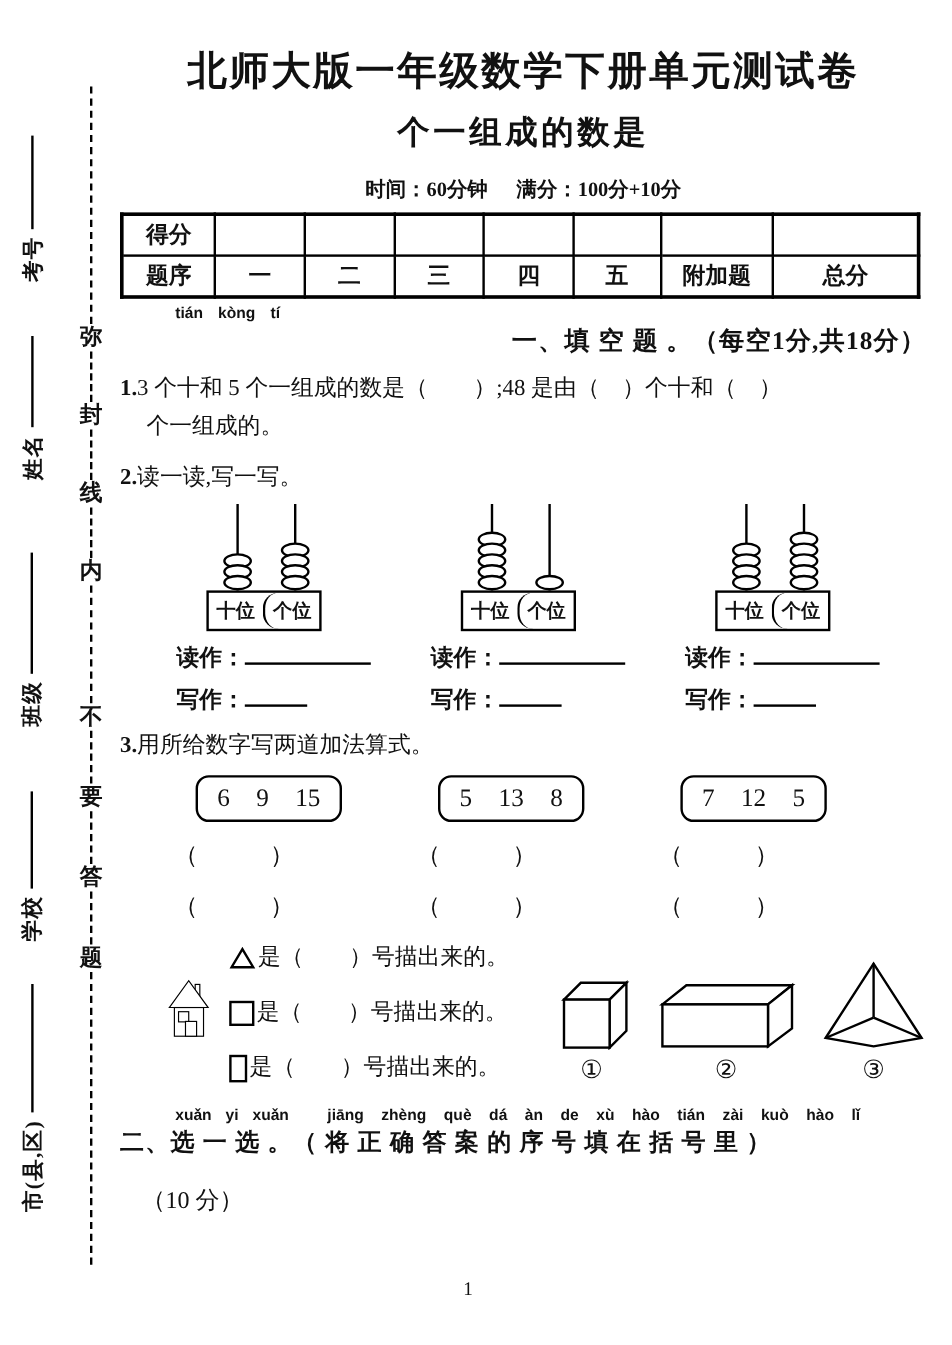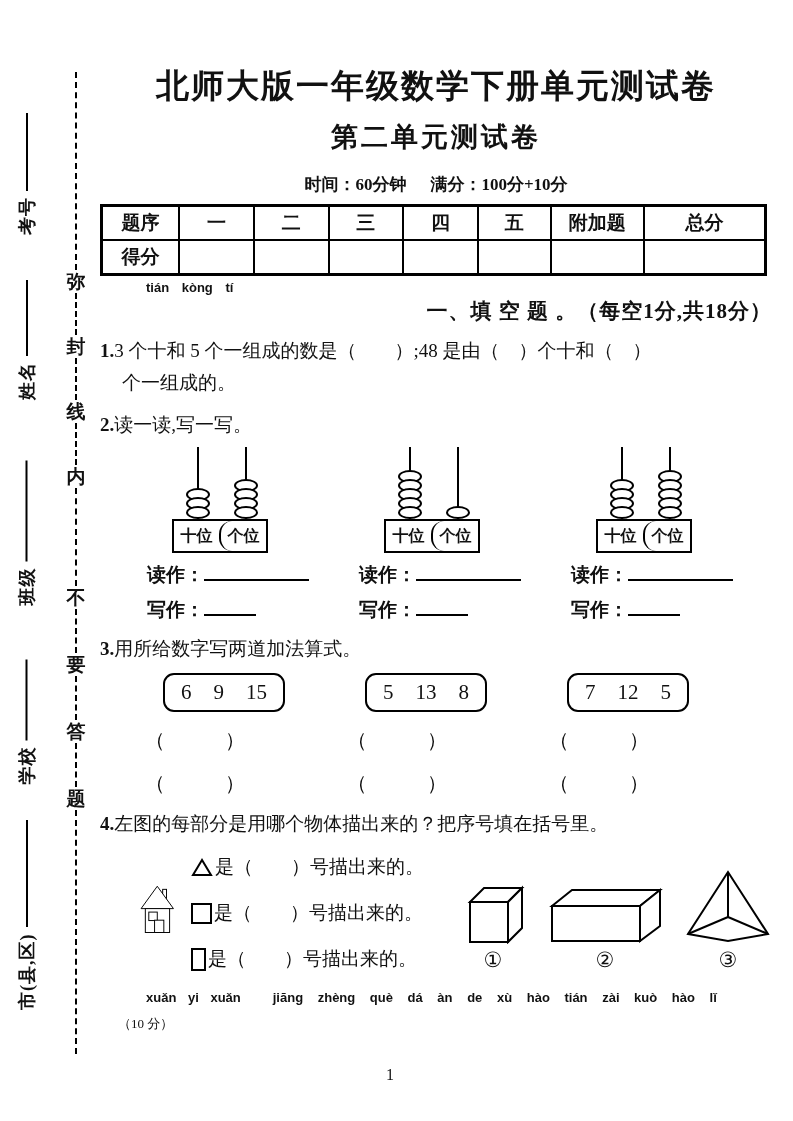--- a/index.html
+++ b/index.html
@@ -8,21 +8,21 @@
   
   .m-unit{position:absolute;height:26px;display:flex;align-items:center;
           transform:rotate(-90deg);}
   .m-label{font-size:18px;font-weight:bold;white-space:nowrap;letter-spacing:1px;}
   .m-line{flex:1;height:0;border-top:2px solid #000;margin-left:6px;}
   .seal{position:absolute;left:64px;top:72px;height:982px;width:24px;
         display:flex;flex-direction:column;align-items:center;}
   .sdash{width:0;border-left:2px dashed #000;}
   .schar{font-size:19px;font-weight:bold;line-height:23px;}
   
-  .content{position:absolute;left:100px;top:64px;width:672px;}
+  .content{position:absolute;left:100px;top:37px;width:672px;}
   .title{font-size:33px;font-weight:bold;text-align:center;letter-spacing:2px;
          font-family:"Liberation Sans",sans-serif;}
   .subtitle{font-size:27px;font-weight:bold;text-align:center;letter-spacing:3px;
             margin-top:10px;font-family:"Liberation Sans",sans-serif;}
   .time-row{display:flex;justify-content:center;gap:24px;margin-top:18px;
             font-size:17px;font-weight:bold;}
   table.score{border-collapse:collapse;margin-top:8px;width:667px;
               font-family:"Liberation Sans",sans-serif;}
   table.score td{border:2px solid #000;text-align:center;font-size:19px;
                  font-weight:bold;height:32px;padding:0;}
@@ -68,21 +68,21 @@
   .shape-rect{width:11px;height:19px;border:2px solid #000;}
   .q4-objects{display:flex;align-items:flex-end;gap:20px;margin-left:36px;margin-top:24px;}
   .obj-col{display:flex;flex-direction:column;align-items:center;}
   .obj-num{font-size:21px;margin-top:4px;}
   
   .pinyin-row2{display:flex;margin-top:8px;font-size:13px;font-weight:bold;
                font-family:"Liberation Sans",sans-serif;}
   .py1{margin-left:46px;word-spacing:8px;}
   .py2{margin-left:32px;word-spacing:11px;}
   .heading2{font-size:20px;font-weight:bold;letter-spacing:1px;margin-top:2px;white-space:nowrap;}
-  .points{font-size:13px;margin-top:10px;margin-left:18px;}
+  .points{font-size:20px;margin-top:22px;margin-left:18px;}
   .page-num{position:absolute;left:386px;top:1066px;font-size:16px;}
   svg{display:block;}
 </style>
 </head>
 <body>
 
 <div class="page">
 
   <div class="m-unit" style="width:122px;left:-34px;top:161px;">
     <span class="m-label">考号</span>
@@ -120,59 +120,59 @@
     <span class="schar">要</span>
     <div class="sdash" style="height:44px;"></div>
     <span class="schar">答</span>
     <div class="sdash" style="height:44px;"></div>
     <span class="schar">题</span>
     <div class="sdash" style="flex:1;"></div>
   </div>
 
   <div class="content">
     <div class="title">北师大版一年级数学下册单元测试卷</div>
-    <div class="subtitle">第二单元测试卷</div>
+    <div class="subtitle">个一组成的数是</div>
 
     <div class="time-row">
       <span>时间：60分钟</span>
       <span>满分：100分+10分</span>
     </div>
 
     <table class="score">
       <colgroup>
         <col style="width:78px">
           <col style="width:75px">
           <col style="width:75px">
           <col style="width:75px">
         <col style="width:75px">
           <col style="width:73px">
           <col style="width:94px">
           <col style="width:122px">
       </colgroup>
       <tbody>
           <tr>
+        <td>得分</td>
+        <td></td>
+        <td></td>
+        <td></td>
+        <td></td>
+        <td></td>
+        <td></td>
+        <td></td>
+      </tr>
+      <tr>
         <td>题序</td>
         <td>一</td>
         <td>二</td>
         <td>三</td>
         <td>四</td>
         <td>五</td>
         <td>附加题</td>
         <td>总分</td>
       </tr>
-      <tr>
-        <td>得分</td>
-        <td></td>
-        <td></td>
-        <td></td>
-        <td></td>
-        <td></td>
-        <td></td>
-        <td></td>
-      </tr>
     </tbody>
       </table>
 
     <div class="pinyin">tián kòng tí</div>
     <div class="sec-heading">一、填 空 题 。（每空1分,共18分）</div>
 
     <div class="q-line">
       <span class="qnum">1.</span><span>3 个十和 5 个一组成的数是（　　）;48 是由（　）个十和（　）</span>
     </div>
     <div class="q-line indent">个一组成的。</div>
@@ -317,23 +317,20 @@
             <span>（</span>
             <span>）</span>
           </div>
         <div class="paren-row">
             <span>（</span>
             <span>）</span>
           </div>
       </div>
     </div>
 
-    <div class="q-line">
-      <span class="qnum">4.</span><span>左图的每部分是用哪个物体描出来的？把序号填在括号里。</span>
-    </div>
 
     <div class="q4-row">
       <svg class="house" width="96" height="130" viewBox="0 0 96 130">
         <g fill="#fff" stroke="#000" stroke-width="2.5">
           <rect x="64" y="14" width="10" height="36"></rect>
           <polygon points="8,64 50,6 92,64"></polygon>
           <rect x="19" y="64" width="63" height="62"></rect>
           <rect x="28" y="73" width="22" height="22"></rect>
           <rect x="43" y="94" width="24" height="32"></rect>
         </g>
@@ -386,17 +383,18 @@
           </svg>
           <div class="obj-num">③</div>
         </div>
       </div>
     </div>
 
     <div class="pinyin-row2">
       <span class="py1">xuǎn yi xuǎn</span>
       <span class="py2">jiāng zhèng què dá àn de xù hào tián zài kuò hào lǐ</span>
     </div>
+    <div class="heading2">二、选 一 选 。（ 将 正 确 答 案 的 序 号 填 在 括 号 里 ）</div>
     <div class="points">（10 分）</div>
   </div>
 
   <div class="page-num">1</div>
 </div>
 
 </body></html>

